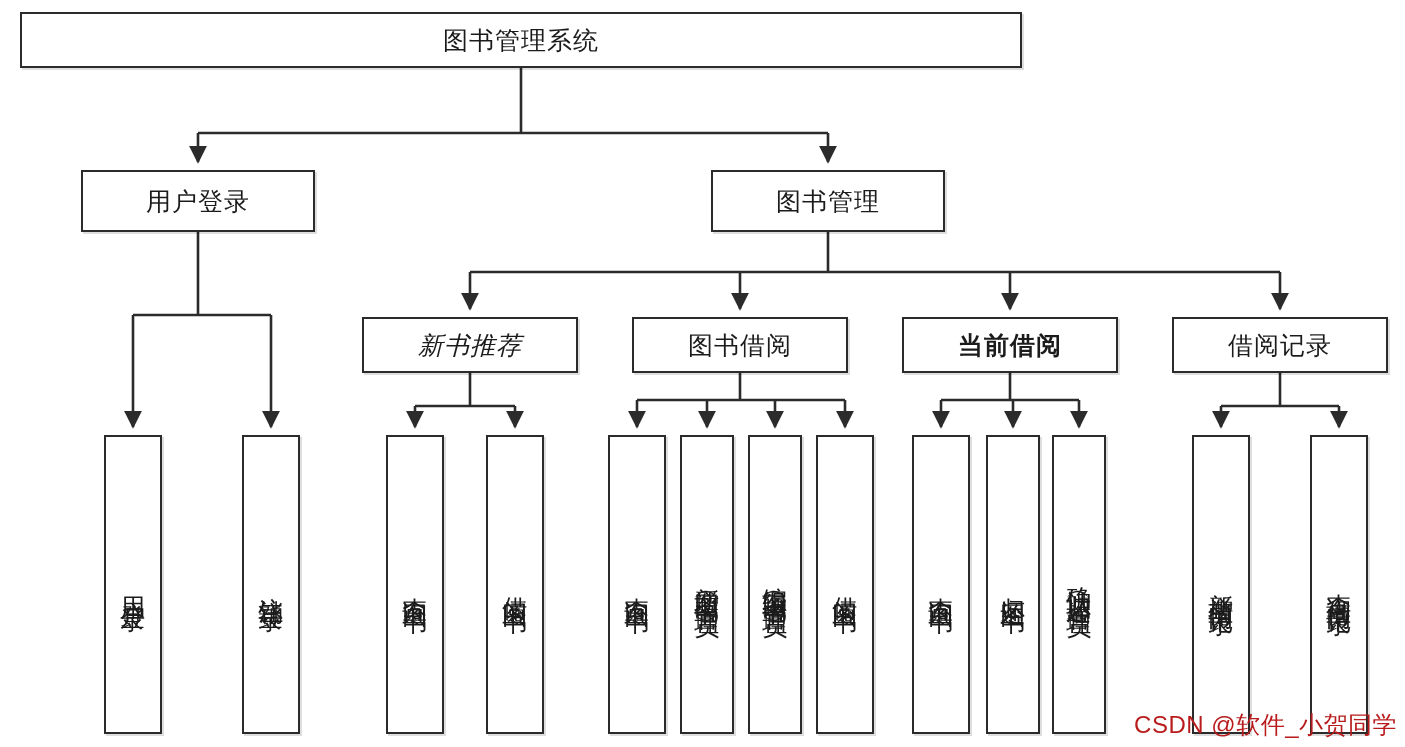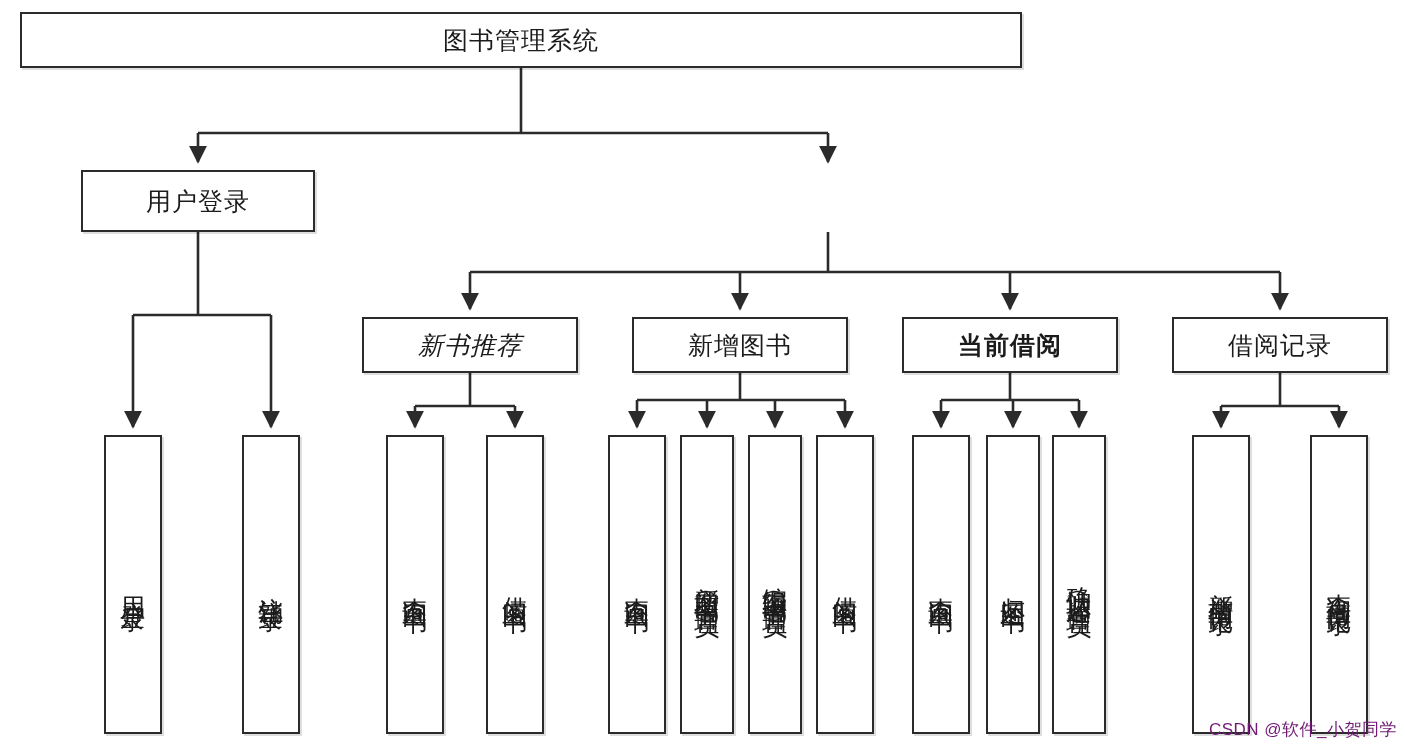--- a/index.html
+++ b/index.html
@@ -29,22 +29,22 @@
   .v-label{
     writing-mode:vertical-rl;
     text-orientation:upright;
     font-size:25px;
     line-height:1.05;
     letter-spacing:4px;
   }
   .watermark{
     position:absolute;
     right:8px;bottom:6px;
-    font-size:17px;
-    color:#701a75;
+    font-size:24px;
+    color:#b91c1c;
     letter-spacing:0.5px;
     white-space:nowrap;
     pointer-events:none;
   }
 </style>
 </head>
 <body>
 
 <div id="diagram-root">
 
@@ -98,26 +98,29 @@
     </g>
   </svg>
 
   <div class="node-box" id="n-root" style="left: 20px; top: 12px; width: 1002px; height: 56px;">
     <span class="node-label h-label">图书管理系统</span>
   </div>
 
   <div class="node-box" id="n-l2-0" style="left: 81px; top: 170px; width: 234px; height: 62px;">
     <span class="node-label h-label">用户登录</span>
   </div>
+  <div class="node-box" id="n-l2-1" style="left: 711px; top: 170px; width: 234px; height: 62px;">
+    <span class="node-label h-label">图书管理</span>
+  </div>
 
   <div class="node-box" id="n-l3-0" style="left: 362px; top: 317px; width: 216px; height: 56px; font-style: italic;">
     <span class="node-label h-label">新书推荐</span>
   </div>
   <div class="node-box" id="n-l3-1" style="left: 632px; top: 317px; width: 216px; height: 56px;">
-    <span class="node-label h-label">新增图书</span>
+    <span class="node-label h-label">图书借阅</span>
   </div>
   <div class="node-box" id="n-l3-2" style="left: 902px; top: 317px; width: 216px; height: 56px; font-weight: bold;">
     <span class="node-label h-label">当前借阅</span>
   </div>
   <div class="node-box" id="n-l3-3" style="left: 1172px; top: 317px; width: 216px; height: 56px;">
     <span class="node-label h-label">借阅记录</span>
   </div>
 
   <div class="node-box" id="n-lf-0" style="left: 104px; top: 435px; width: 58px; height: 299px;">
     <span class="node-label v-label">用户登录</span>

